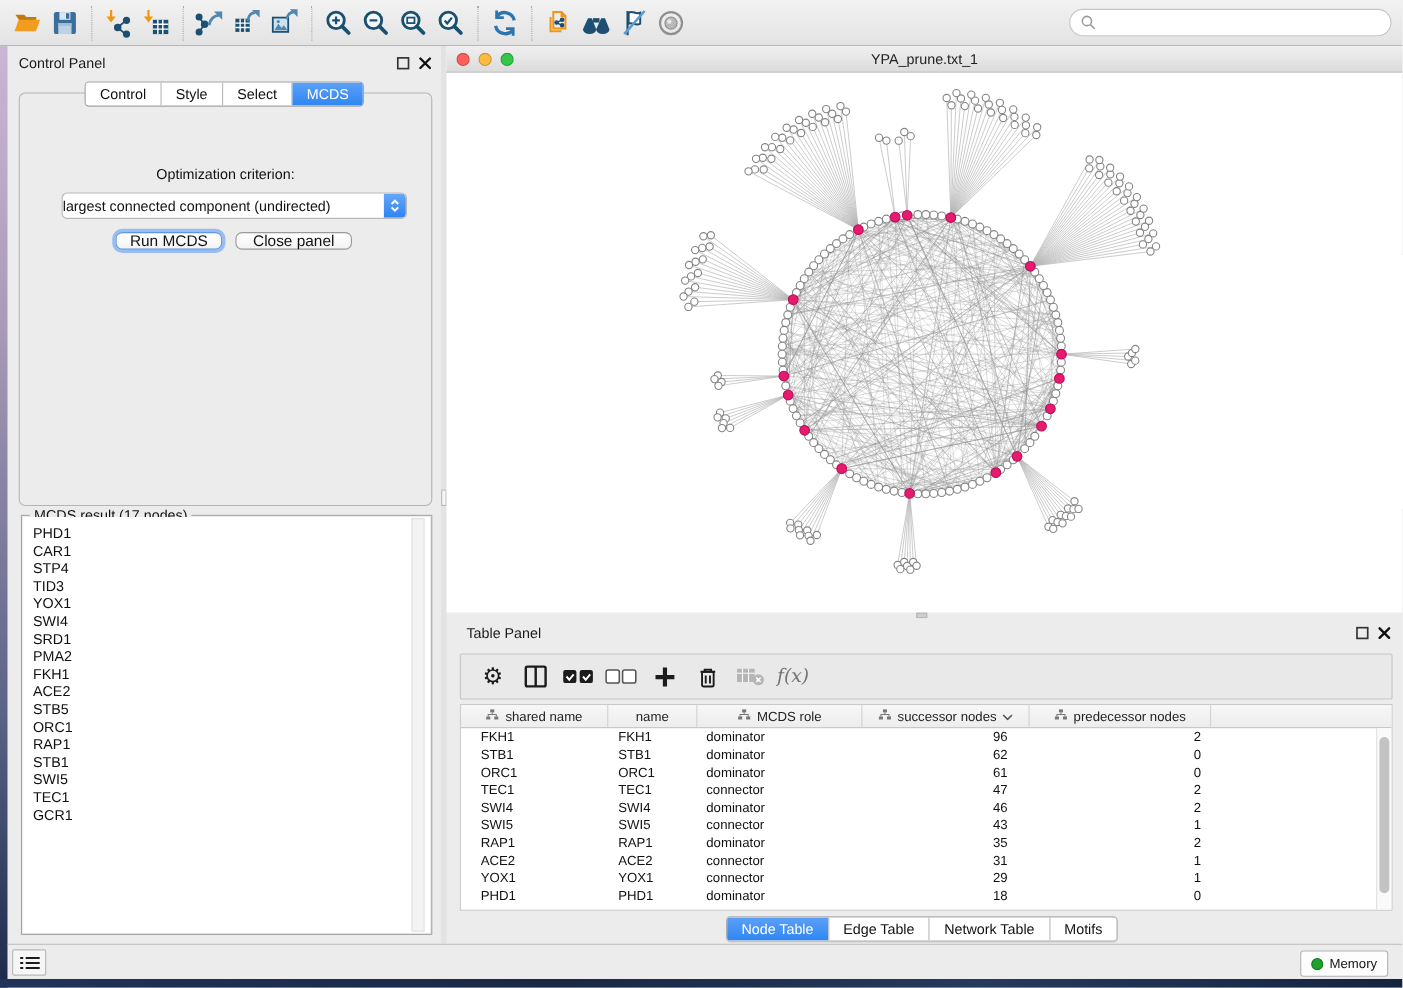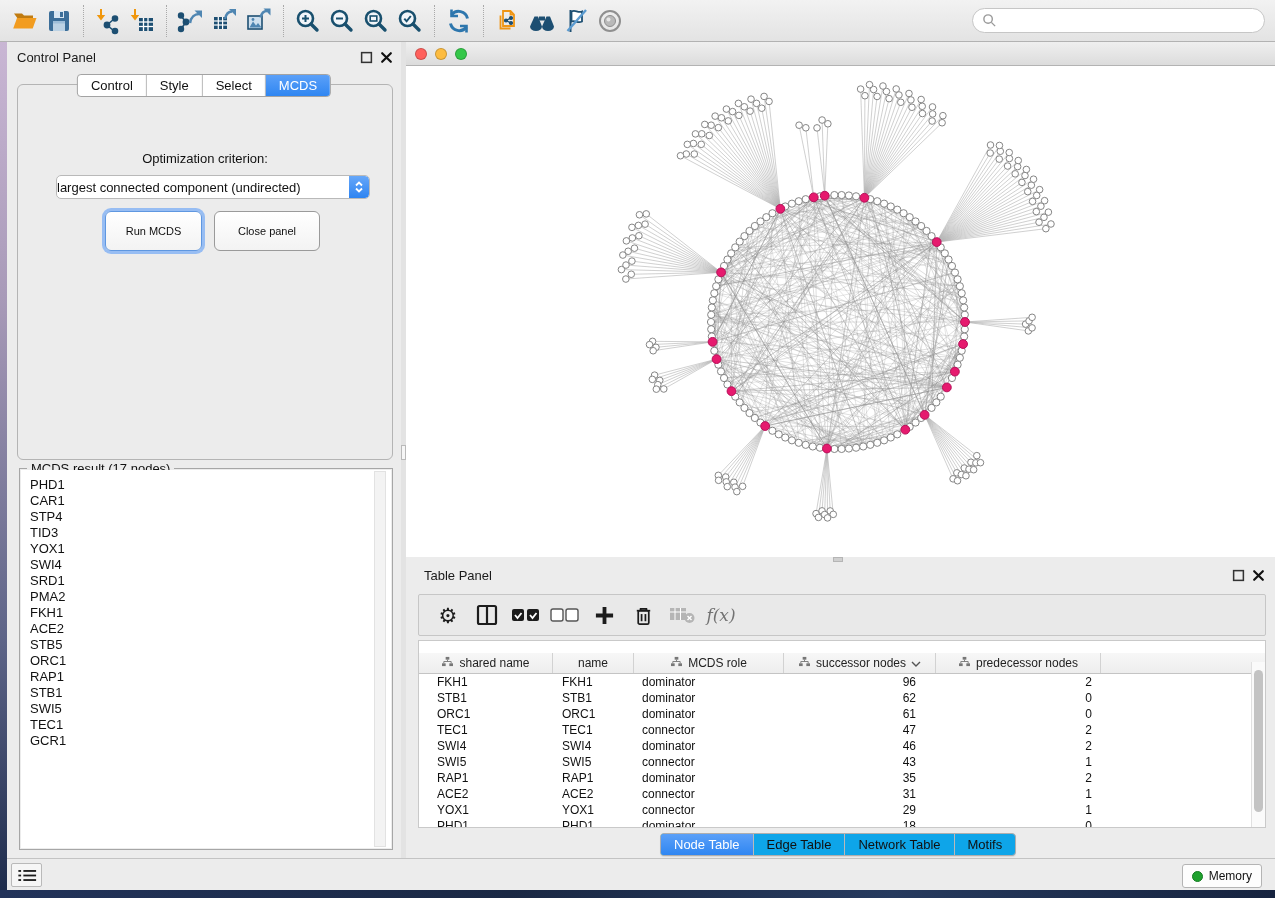--- a/index.html
+++ b/index.html
@@ -39,21 +39,21 @@
   .cp-tab.active { background:linear-gradient(#5ba0f8,#2f86f2); color:#fff; }
   .cp-content { position:absolute; left:10px; top:42px; width:376px; height:376px;
     border:1px solid #b4b4b4; border-radius:6px; background:#ececec; }
   .opt-label { position:absolute; top:66px; width:100%; text-align:center; font-size:13px; color:#111; }
   .dropdown { position:absolute; left:38px; top:90px; width:314px; height:24px; background:#fff;
     border:1px solid #b9b9b9; border-radius:5px; display:flex; align-items:center; overflow:hidden; }
   .dropdown .dd-text { flex:1; font-size:13px; color:#111; white-space:nowrap; }
   .dd-stepper { width:20px; height:100%; background:linear-gradient(#66a7f9,#2e84f1); border-radius:0 4px 4px 0;
     display:flex; align-items:center; justify-content:center; }
   .btn { background:linear-gradient(#ffffff,#f3f3f3); border:1px solid #9a9a9a; border-radius:6px;
-    font-size:11px; color:#111; height:40px; display:inline-flex; align-items:center; justify-content:center; }
+    font-size:14px; color:#111; height:16px; display:inline-flex; align-items:center; justify-content:center; }
   .btn-run { position:absolute; left:87px; top:126px; width:97px; box-shadow:0 0 0 3px rgba(106,164,248,.65); border-color:#5f97e0; }
   .btn-close { position:absolute; left:196px; top:126px; width:106px; }
 
   .groupbox { position:absolute; left:12px; top:426px; width:374px; height:382px; border:1px solid #a6a6a6; }
   .groupbox .legend { position:absolute; top:-8px; left:7px; background:#ececec; padding:0 4px; font-size:13px; color:#111; }
   .mcds-list { position:absolute; inset:1px; background:#fff; padding:7px 0 0 9px; list-style:none; overflow:hidden; }
   .mcds-list li { font-size:13px; line-height:16px; color:#111; }
   .mcds-scroll { position:absolute; top:2px; bottom:2px; right:6px; width:12px; background:#f3f3f3; border:1px solid #e2e2e2; }
 
   
@@ -77,29 +77,29 @@
   .tp-head { position:absolute; left:18px; right:10px; top:4px; height:18px; display:flex; align-items:center; }
   .tp-head .spacer{ flex:1; }
   .tp-toolbar { position:absolute; left:12px; top:32px; width:848px; height:42px; background:#e9e9e9;
     border:1px solid #c6c6c6; border-radius:2px; display:flex; align-items:center; padding-left:14px; }
   .tp-tool { height:30px; min-width:30px; display:flex; align-items:center; justify-content:center; margin-right:9px; }
   .gear-glyph { font-size:21px; color:#1c1c1c; line-height:1; }
   .fx { font-family:"DejaVu Serif", serif; font-style:italic; font-size:17px; color:#737373; }
 
   .tablewrap { position:absolute; left:12px; top:78px; width:848px; height:188px; background:#fff;
     border:1px solid #c9c9c9; overflow:hidden; }
-  .thead { display:flex; height:21px; background:linear-gradient(#f7f7f7,#ededed); border-bottom:1px solid #c4c4c4;margin-top:12px; }
+  .thead { display:flex; height:21px; background:linear-gradient(#f7f7f7,#ededed); border-bottom:1px solid #c4c4c4; }
   .th { display:flex; align-items:center; justify-content:center; gap:5px; font-size:12px; color:#222;
     border-right:1px solid #d2d2d2; height:100%; }
   .trow { display:flex; height:16px; align-items:center; }
   .td { font-size:12px; color:#111; white-space:nowrap; overflow:hidden; }
   .t-scroll { position:absolute; right:0; top:21px; bottom:0; width:14px; background:#fafafa; border-left:1px solid #e0e0e0; }
   .t-thumb { position:absolute; left:2px; right:2px; top:8px; height:142px; background:#c3c3c3; border-radius:5px; }
 
-  .bottom-tabs { position:absolute; left:254px; top:271px; display:flex; background:#0ea5e9;
+  .bottom-tabs { position:absolute; left:254px; top:271px; display:flex; background:#ffffff;
     border:1px solid #aeaeae; border-radius:4px; overflow:hidden; box-shadow:0 1px 1px rgba(0,0,0,.08);align-items:center; }
   .b-tab { padding:3px 13px; font-size:13px; color:#111; border-right:1px solid #b9b9b9; line-height:15px; }
   .b-tab:last-child{ border-right:none; }
   .b-tab.active { background:linear-gradient(#5ba0f8,#2f86f2); color:#fff; }
 
   
   .status-bar { position:absolute; left:7px; top:858px; width:1268px; height:32px; background:#ececec; border-top:1px solid #c3c3c3; }
   .list-btn { position:absolute; left:4px; top:4px; width:31px; height:24px; background:#f6f6f6; border:1px solid #b9b9b9; border-radius:2px;
     display:flex; align-items:center; justify-content:center; }
   .mem-btn { position:absolute; right:13px; top:5px; height:24px; padding:0 9px; background:#fdfdfd; border:1px solid #b4b4b4; border-radius:3px;
@@ -335,20 +335,21 @@
       <div class="mcds-scroll"></div>
     </div>
   </div>
 
   <div class="v-divider">
       <div class="thumb"></div>
     </div>
 
   <div class="net-window">
     <div class="net-titlebar">
+      <span class="net-title">YPA_prune.txt_1</span>
       <span class="tl red"></span>
       <span class="tl yellow"></span>
       <span class="tl green"></span>
     </div>
     <div class="net-canvas" id="net-canvas"><svg width="869" height="491" viewBox="0 0 869 491">
           <g>
             <line x1="413.9260155392928" y1="381.70732311887843" x2="343.48892878077777" y2="164.92426079561162" stroke="#8f8f8f" stroke-width="0.6" opacity="0.38"></line>
             <line x1="318.0303995561975" y1="312.03507985788906" x2="413.9260155392928" y2="130.29267688112157" stroke="#8f8f8f" stroke-width="0.6" opacity="0.38"></line>
             <line x1="325.16080133044" y1="187.3386161831391" x2="491.2667500496606" y2="143.6770177632776" stroke="#8f8f8f" stroke-width="0.6" opacity="0.38"></line>
             <line x1="392.75484171438166" y1="376.7841775694845" x2="484.7577066512395" y2="371.52326341002384" stroke="#8f8f8f" stroke-width="0.6" opacity="0.38"></line>

